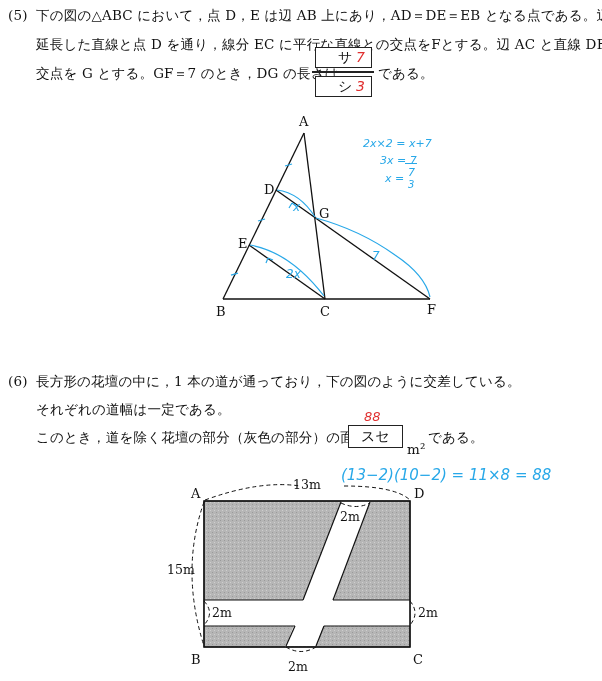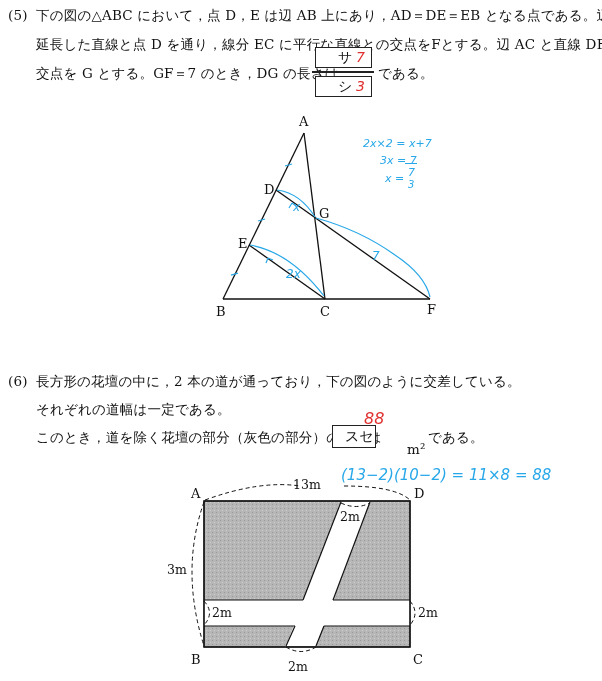--- a/index.html
+++ b/index.html
@@ -69,26 +69,26 @@
 <div class="abs blue" style="left:372px; top:233px; font-size:12px;">7</div>
 
 <div class="abs blue" style="left:363px; top:121px; font-size:11px;">2x×2 = x+7</div>
 <div class="abs blue" style="left:380px; top:138px; font-size:11px;">3x = 7</div>
 <div class="abs blue" style="left:385px; top:156px; font-size:11px;">x =</div>
 <div class="abs blue" style="left:408px; top:150px; font-size:11px;">7</div>
 <div style="position:absolute; left:405px; top:163px; width:12px; height:1px; background:#28a8e8;"></div>
 <div class="abs blue" style="left:408px; top:163px; font-size:10px;">3</div>
 
 <div class="abs txt" style="left:8px; top:372px;">(6)</div>
-<div class="abs txt" style="left:36px; top:372px;">長方形の花壇の中に，2 本の道が通っており，下の図のように交差している。</div>
+<div class="abs txt" style="left:36px; top:372px;">長方形の花壇の中に，1 本の道が通っており，下の図のように交差している。</div>
 <div class="abs txt" style="left:36px; top:400px;">それぞれの道幅は一定である。</div>
 <div class="abs txt" style="left:36px; top:428px;">このとき，道を除く花壇の部分（灰色の部分）の面積は</div>
 
-<div class="abs red" style="left:364px; top:409px; font-size:16px;">88</div>
-<div class="box" style="left:332px; top:425px; width:44px; height:23px;text-decoration:underline;">
+<div class="abs red" style="left:364px; top:409px; font-size:13px;">88</div>
+<div class="box" style="left:348px; top:425px; width:55px; height:23px;text-decoration:underline;">
   <span class="boxlabel" style="left:12px; top:2px;">スセ</span>
 </div>
 <div class="abs txt" style="left:407px; top:440px;">m²</div>
 <div class="abs txt" style="left:428px; top:428px;">である。</div>
 <div class="abs blue" style="left:341px; top:450px; font-size:15px;">(13−2)(10−2) = 11×8 = 88</div>
 
 <svg width="602" height="681" viewBox="0 0 602 681" style="pointer-events:none;">
   <defs>
     <pattern id="grain" width="4" height="4" patternUnits="userSpaceOnUse">
       <rect width="4" height="4" fill="#b6b6b6"></rect>
@@ -120,17 +120,17 @@
     <path d="M410 601 Q420 613 410 625"></path>
     <path d="M286 647 Q301 656 316 647"></path>
   </g>
 </svg>
 
 <div class="abs" style="left:191px; top:486px; font-size:13px;">A</div>
 <div class="abs" style="left:414px; top:486px; font-size:13px;">D</div>
 <div class="abs" style="left:191px; top:652px; font-size:13px;">B</div>
 <div class="abs" style="left:413px; top:652px; font-size:13px;">C</div>
 <div class="abs" style="left:293px; top:477px; font-size:12.5px;">13m</div>
-<div class="abs" style="left:167px; top:562px; font-size:12.5px;">3m</div>
+<div class="abs" style="left:167px; top:562px; font-size:12.5px;">15m</div>
 <div class="abs" style="left:340px; top:509px; font-size:12.5px;">2m</div>
 <div class="abs" style="left:212px; top:605px; font-size:12.5px;">2m</div>
 <div class="abs" style="left:418px; top:605px; font-size:12.5px;">2m</div>
 <div class="abs" style="left:288px; top:659px; font-size:12.5px;">2m</div>
 
 </body></html>

